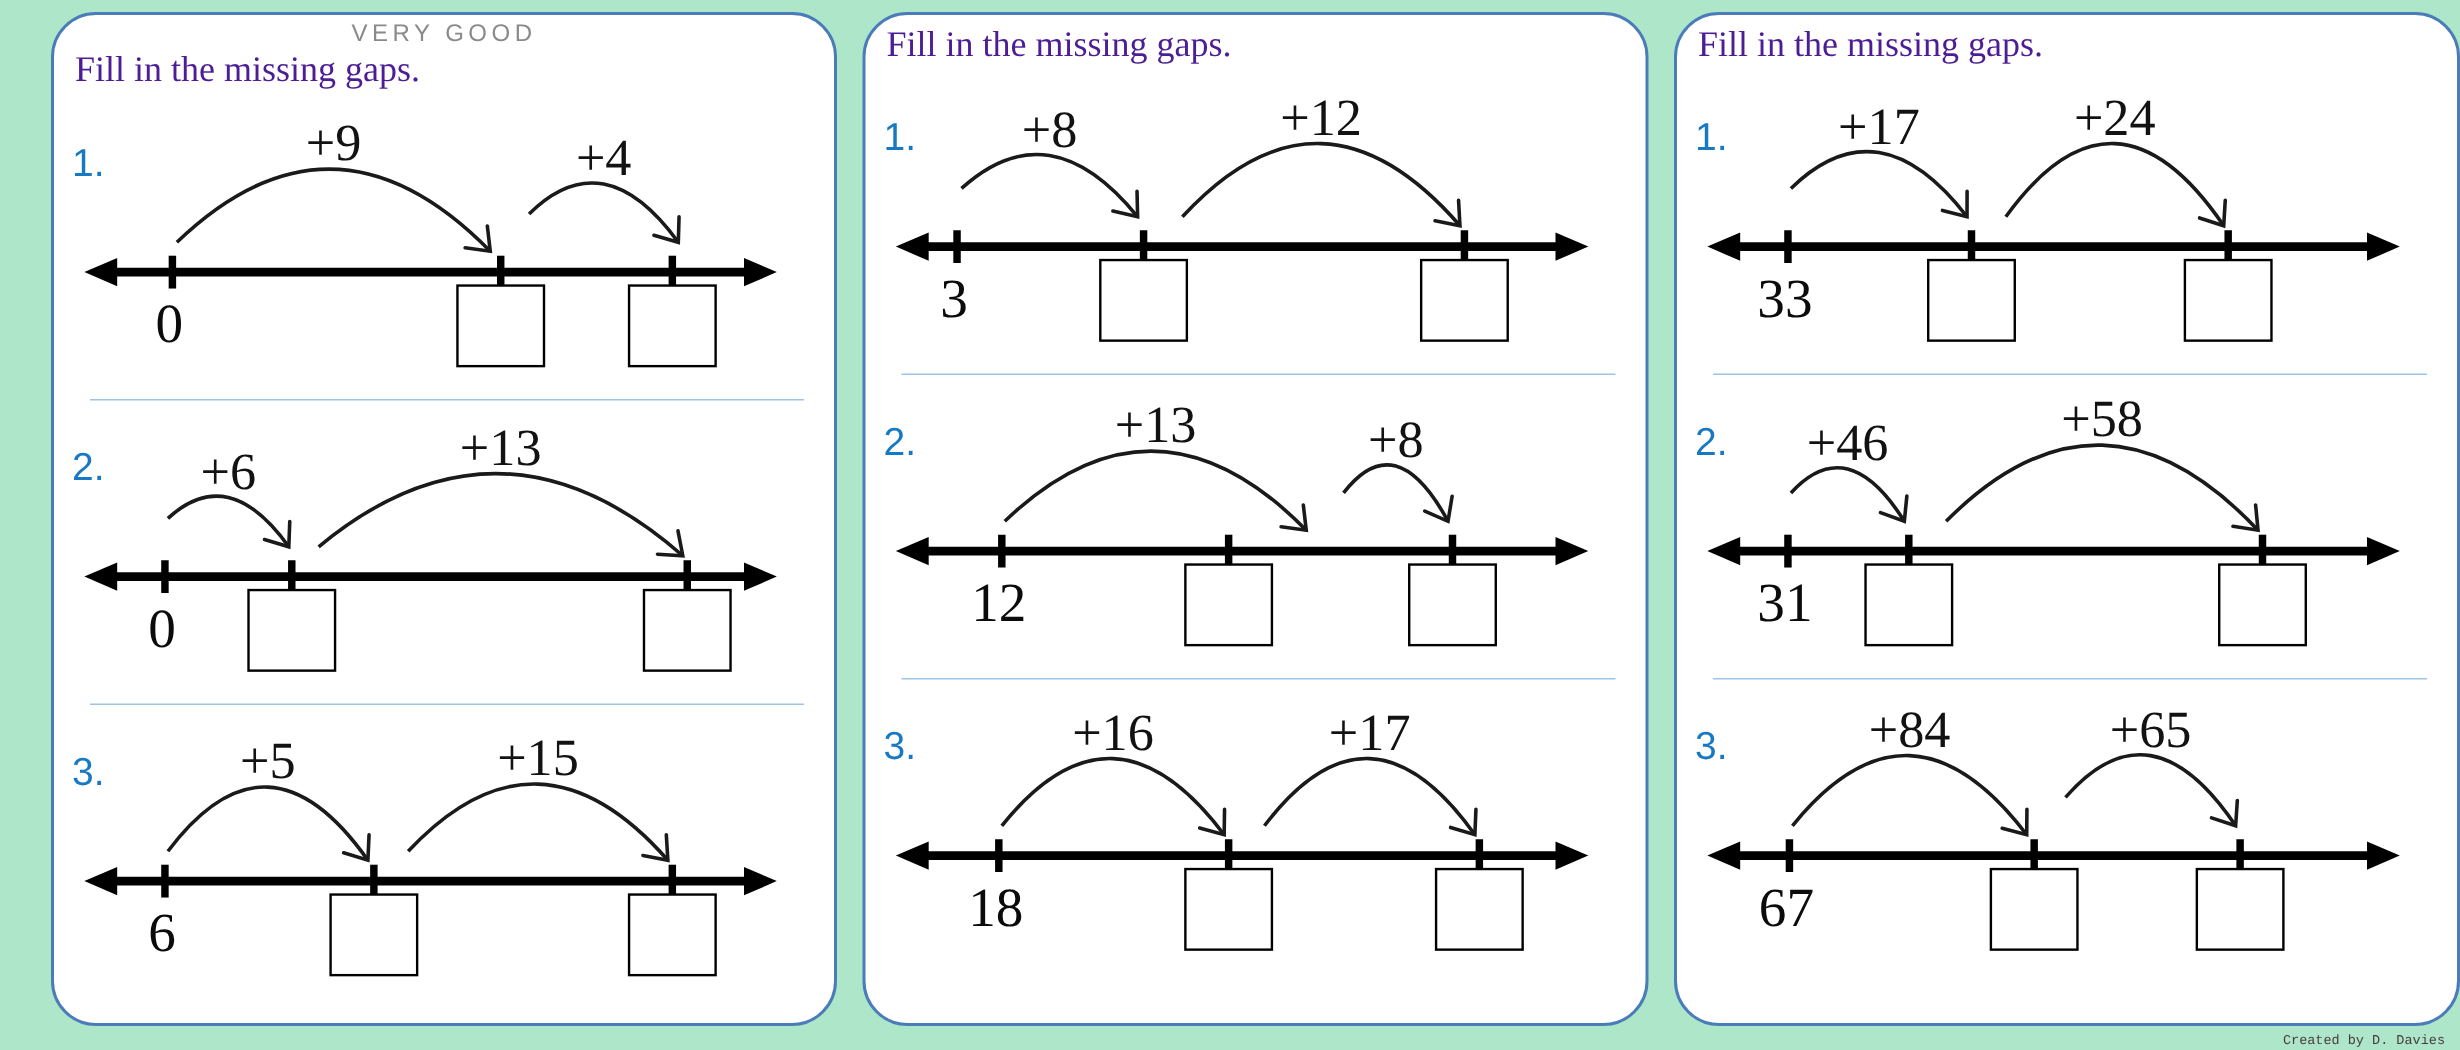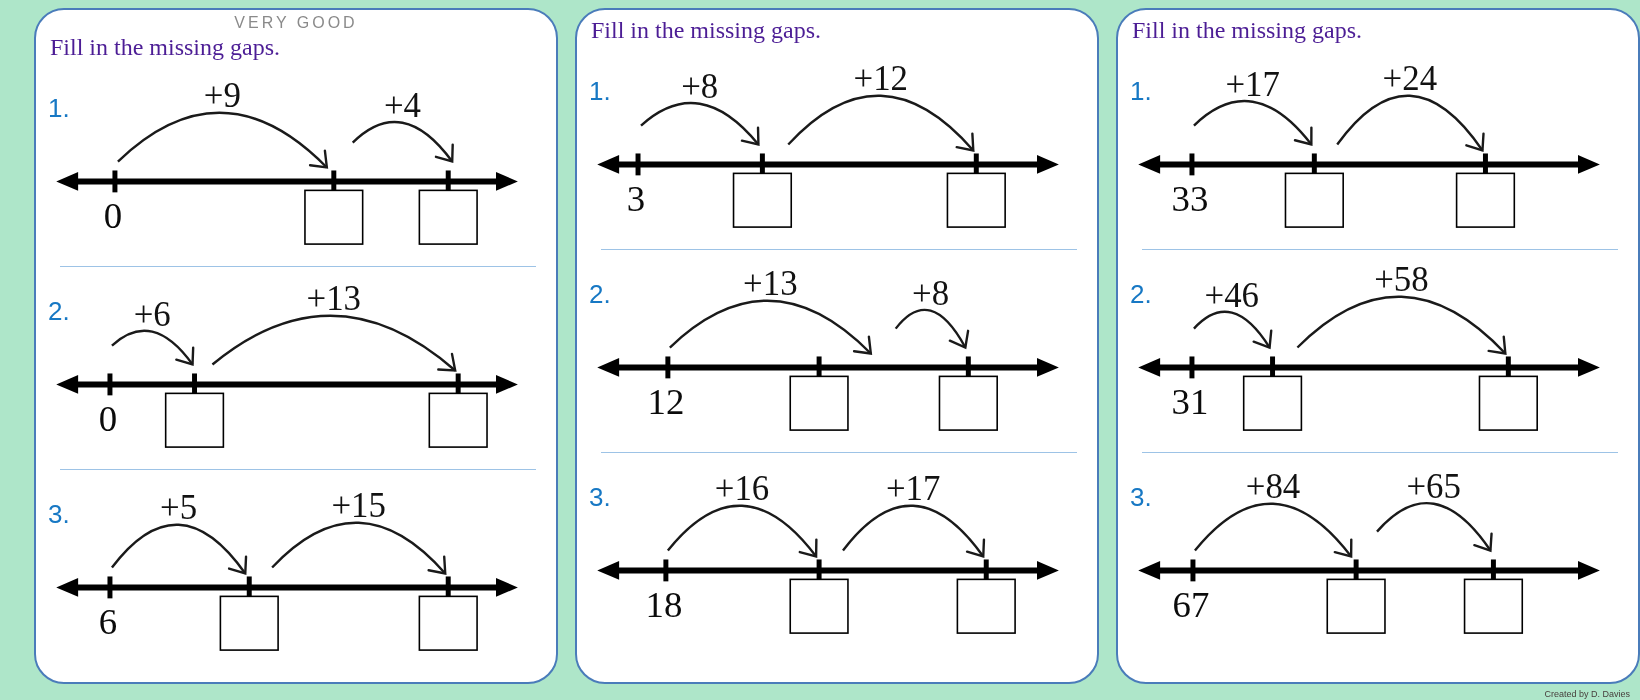--- a/index.html
+++ b/index.html
@@ -69,21 +69,21 @@
   .startnum{
     font-family:"Liberation Serif", serif;
     font-size:37px;
     fill:#0b0b0b;
   }
   .attribution{
     position:absolute;
     right:10px;bottom:1px;
     font-size:9px;
     color:#473f3c;
-    font-family:Liberation Sans, sans-serif;
+    font-family:Liberation Mono, monospace;
   }
 </style>
 </head>
 <body>
 
 <div class="page">
   <div class="panels">
 
     <section class="panel">
       <div class="panel-header">VERY GOOD</div>

